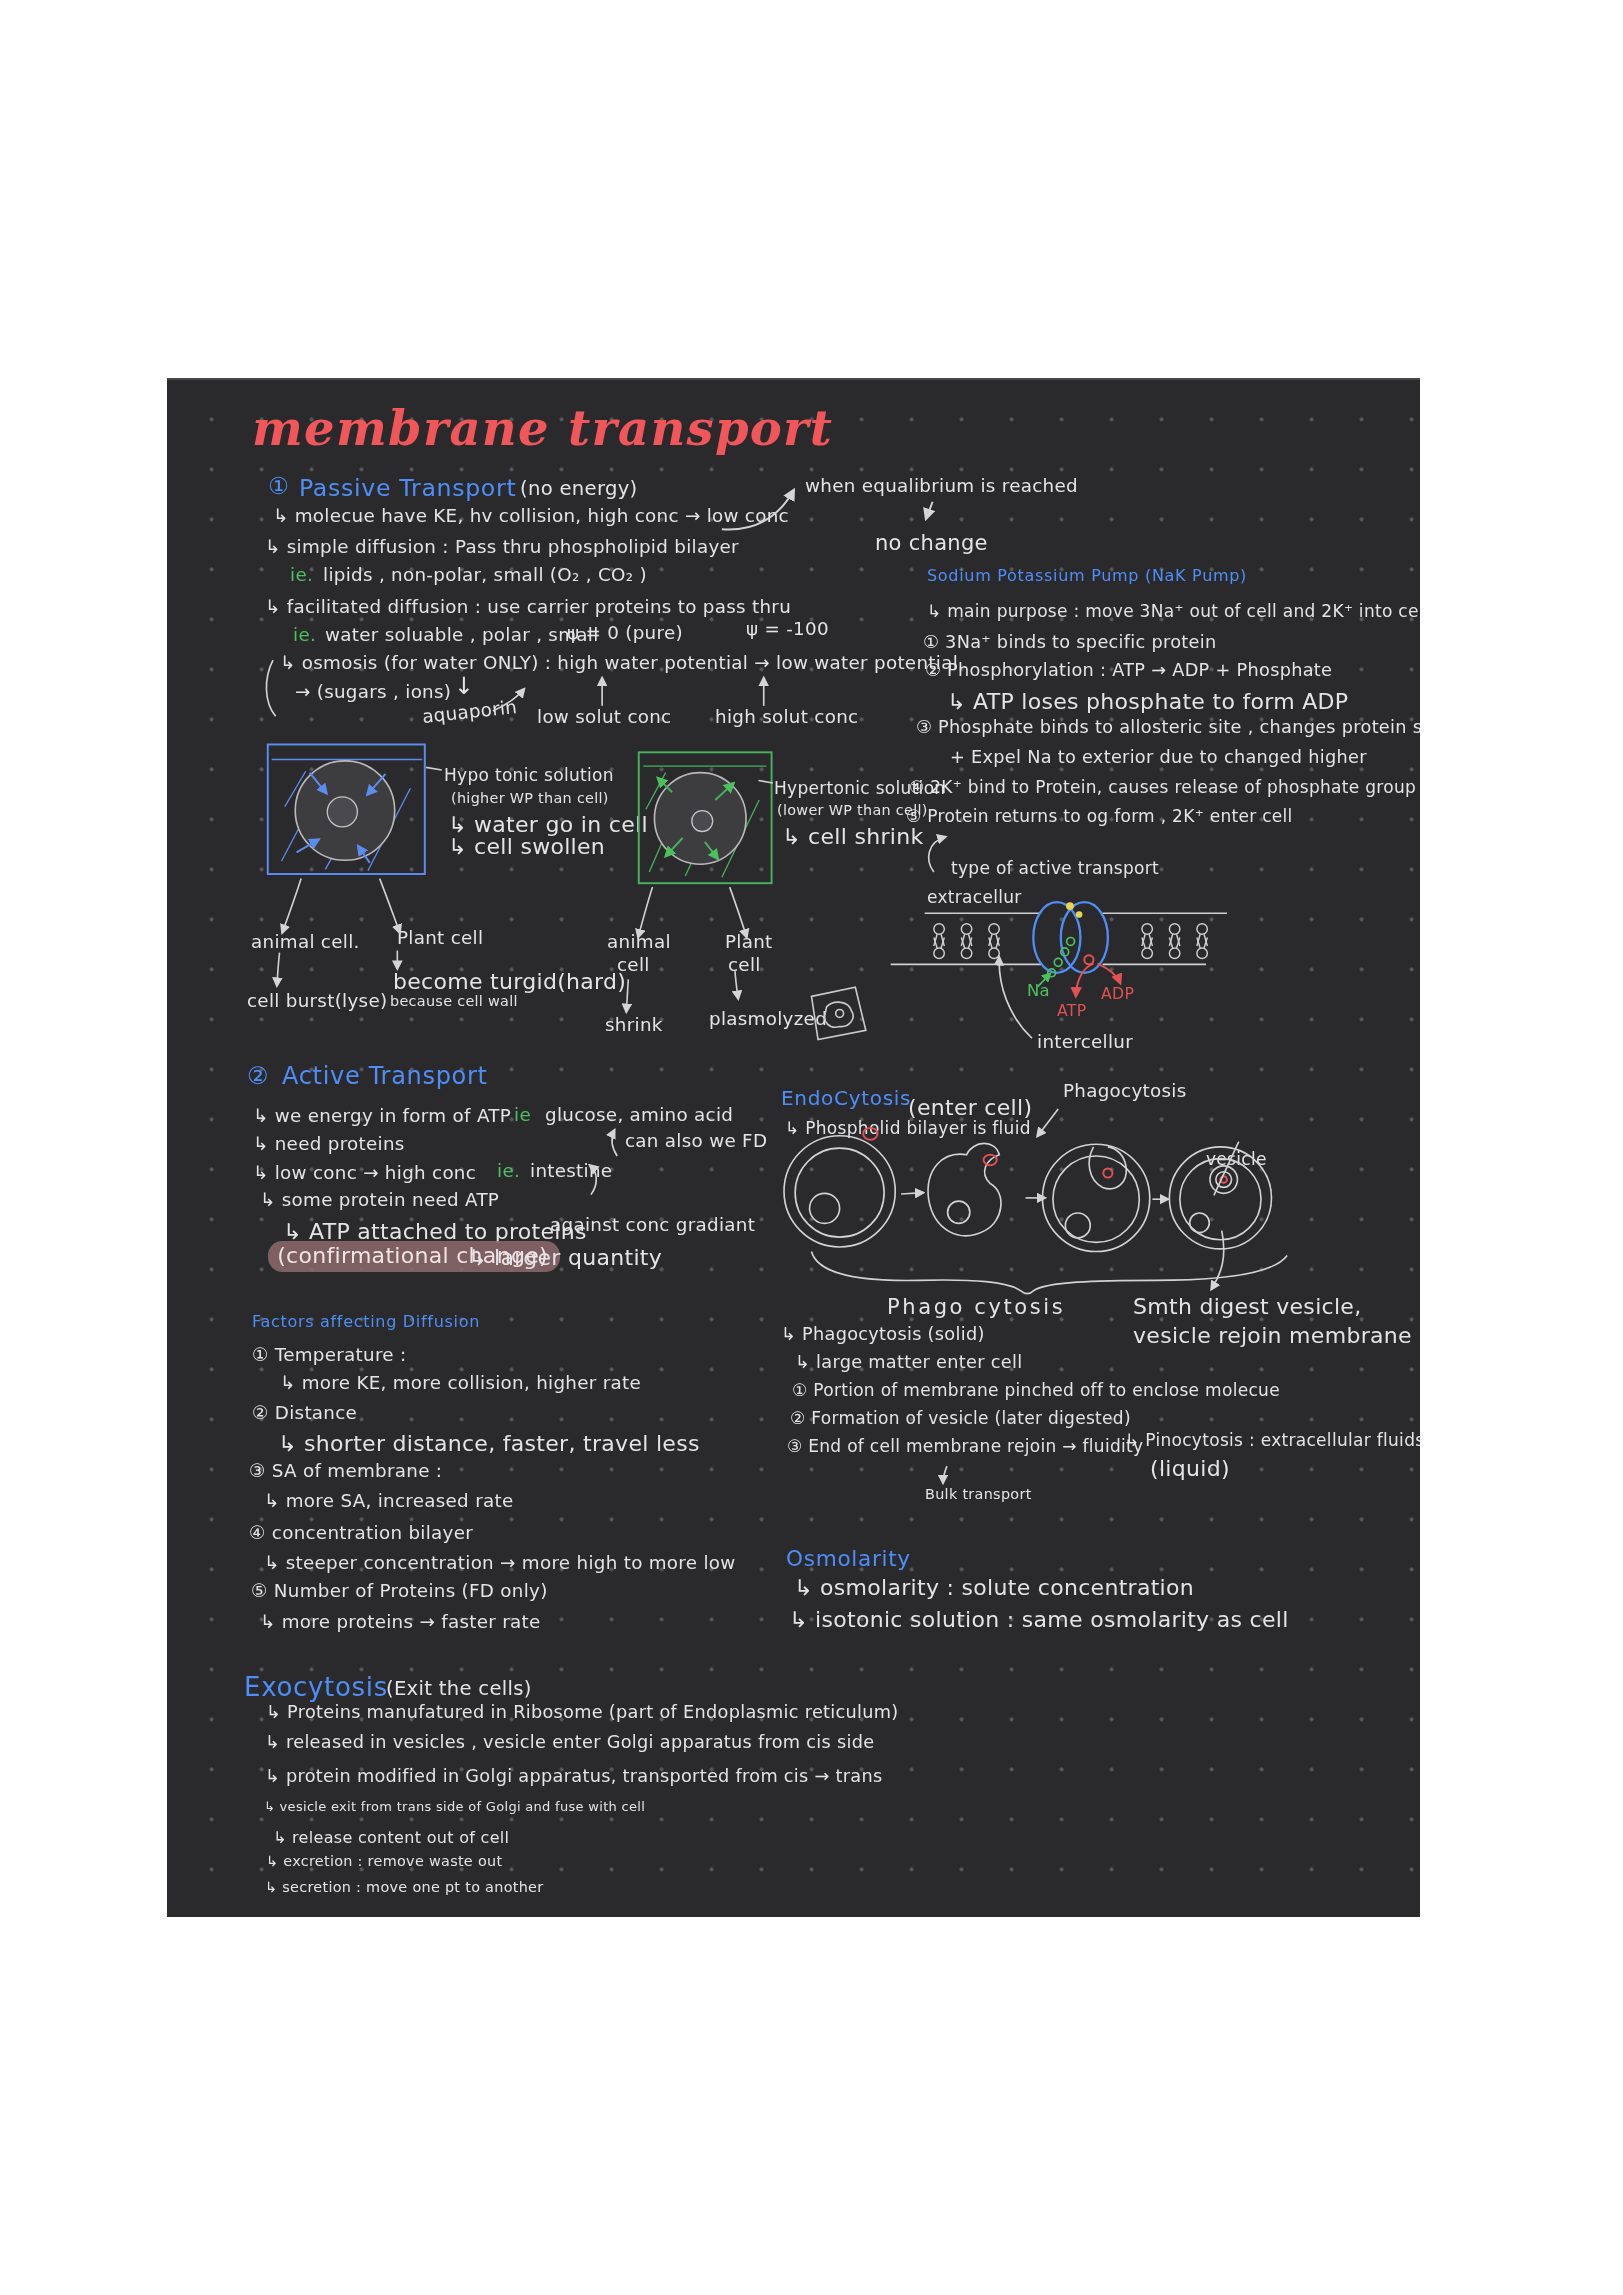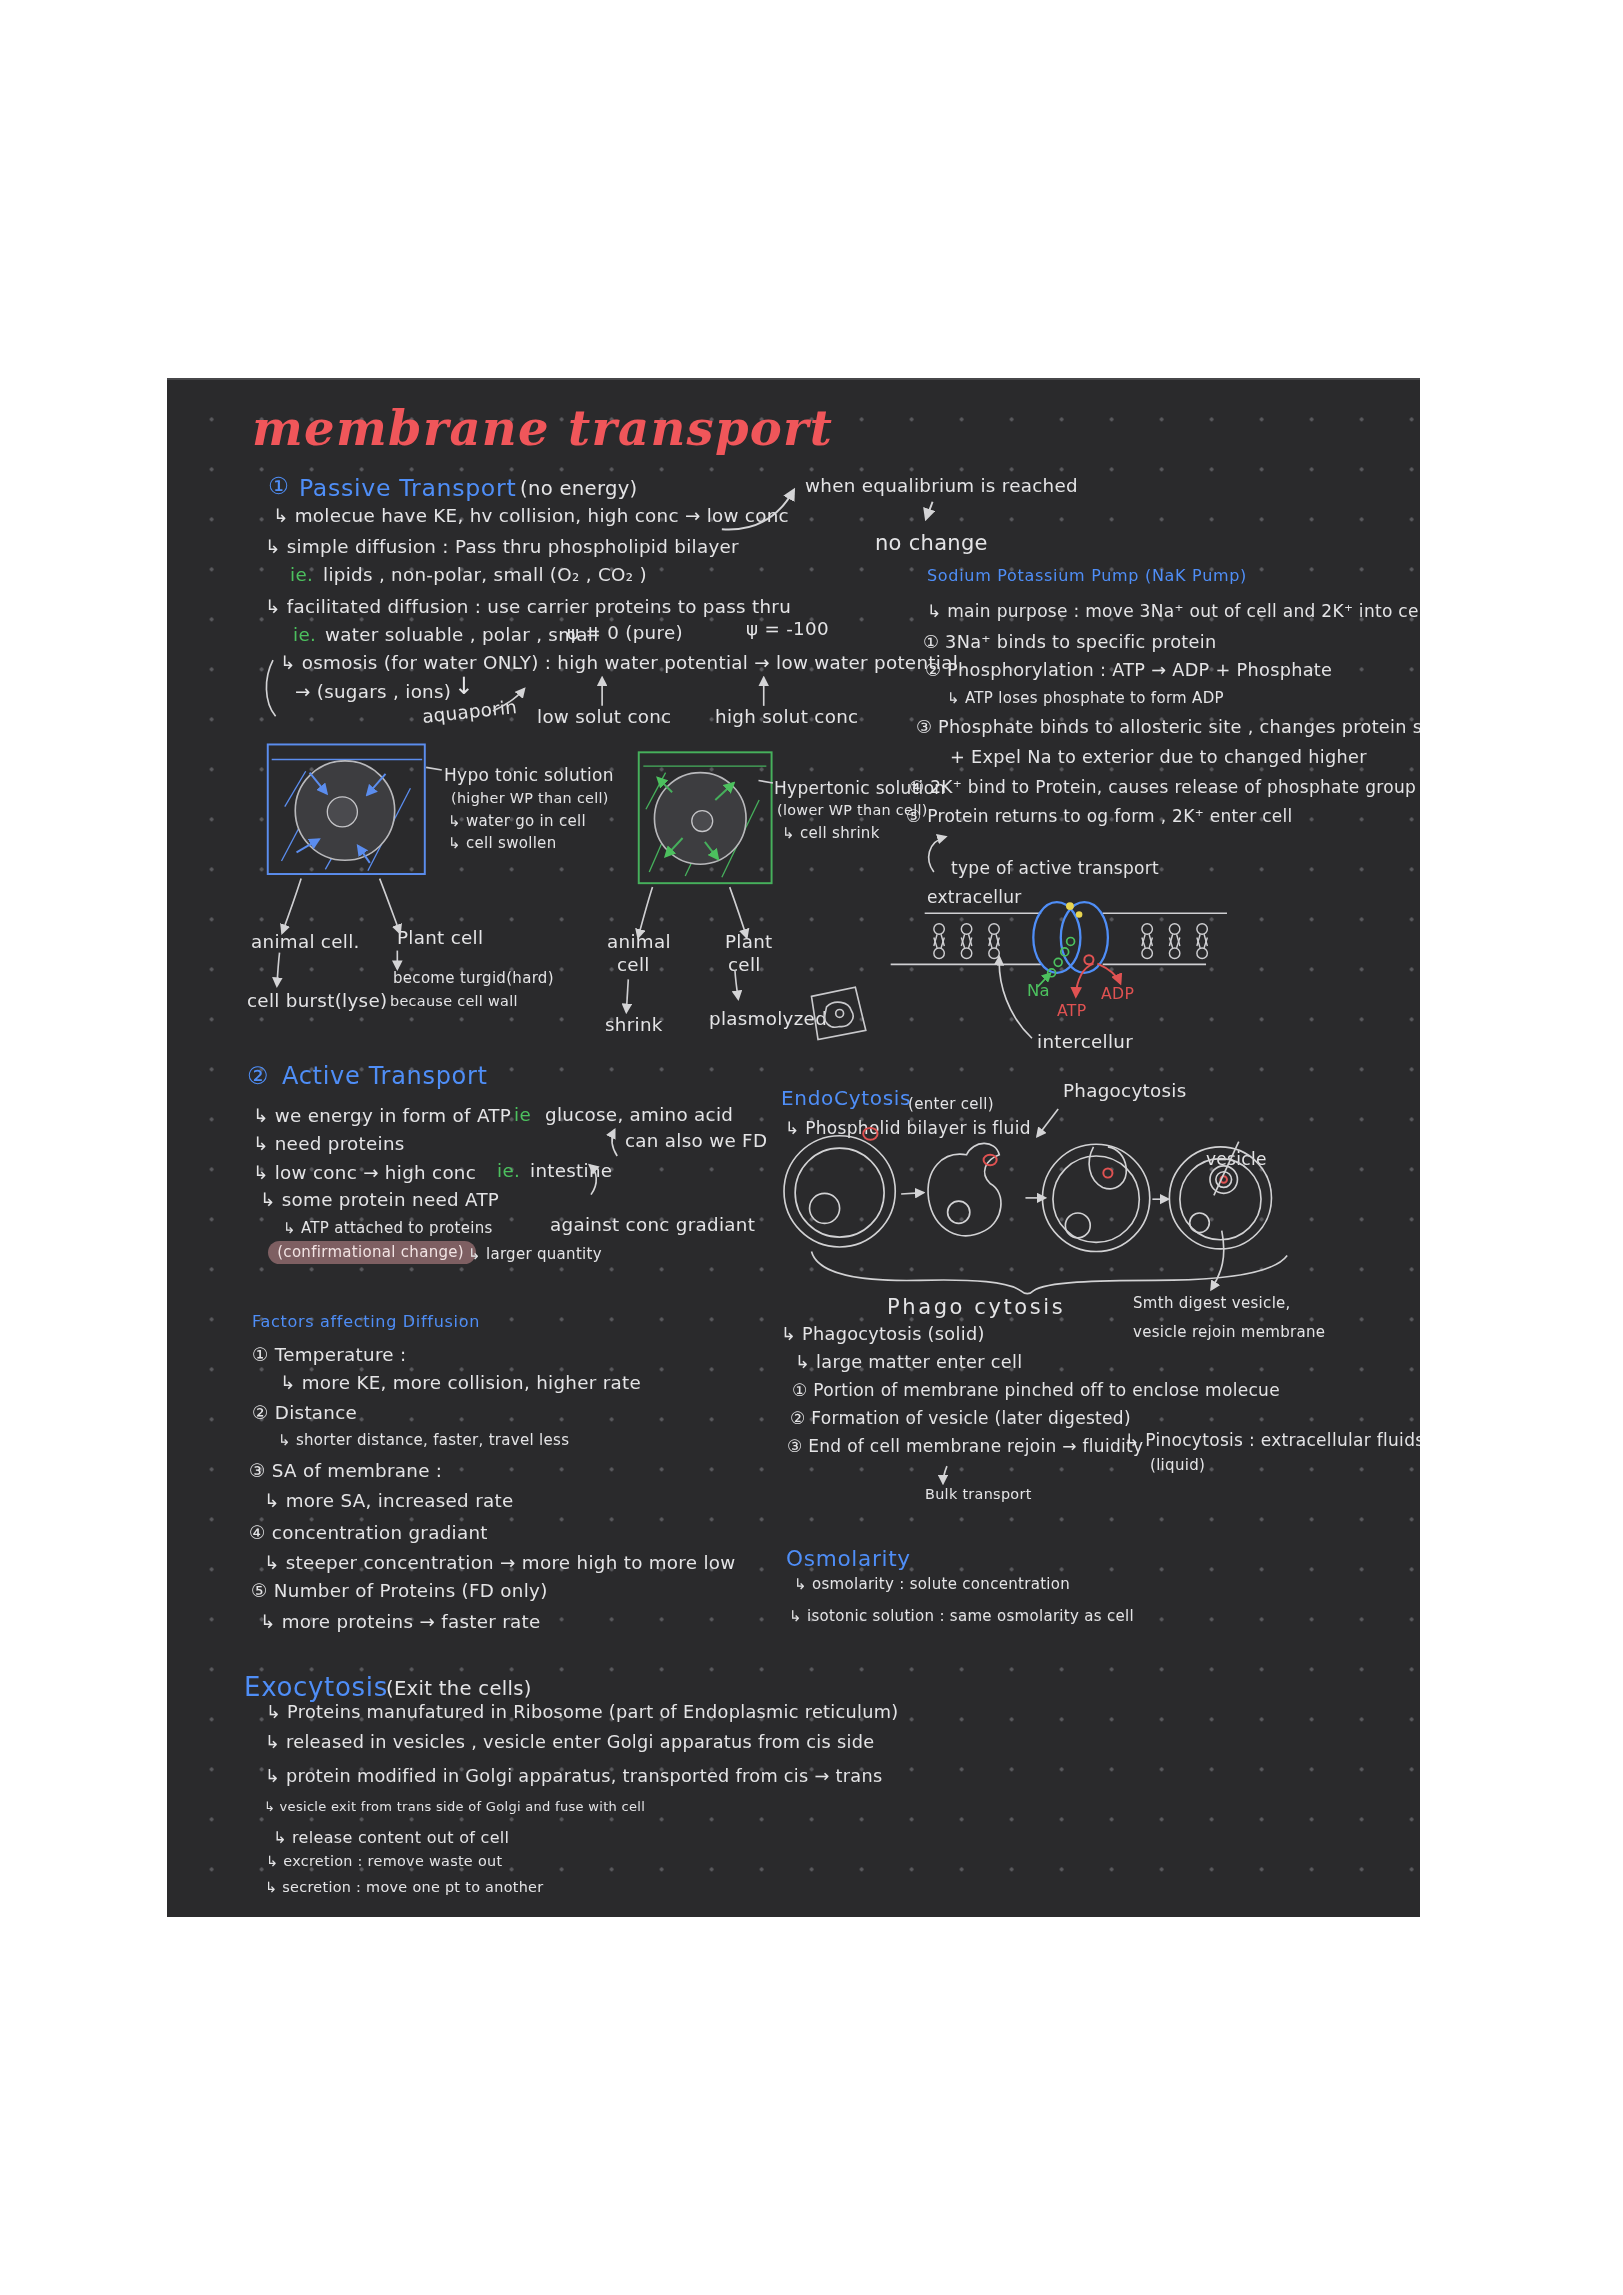--- a/index.html
+++ b/index.html
@@ -9,21 +9,21 @@
   }
   html,body{margin:0;padding:0;}
   body{width:1623px;height:2295px;background:#ffffff;position:relative;
        font-family:"DejaVu Sans",sans-serif;}
   #page{position:absolute;left:167px;top:378px;width:1253px;height:1537px;
         background:var(--page-bg);overflow:hidden;border-top:2px solid #47474a;
         background-image:radial-gradient(circle,#59595d 1.6px,transparent 2px);
         background-size:50px 50px;background-position:19.6px 14.4px;}
   .t{position:absolute;white-space:nowrap;color:var(--ink);font-size:18.3px;
      letter-spacing:0.3px;line-height:1.1;}
-  .sm{font-size:15px}.xs{font-size:14.4px}.md{font-size:17px} .green{color:var(--green)} .red{color:var(--red)}
+  .sm{font-size:22px}.xs{font-size:14.4px}.md{font-size:17px} .green{color:var(--green)} .red{color:var(--red)}
   .hd{font-size:16px;color:var(--blue);letter-spacing:0.7px;}
   #title{font-size:48px;font-family:"DejaVu Serif",serif;font-style:italic;
          font-weight:bold;color:var(--coral);letter-spacing:1.3px;}
   .pill{background:rgba(141,104,108,.85);border-radius:14.4px;padding:2.6px 11.8px 3.9px 9.2px;
         color:#f2e4e4;}
   svg.sketch{position:absolute;left:0;top:0;pointer-events:none;}
 </style>
 </head>
 <body>
 
@@ -121,21 +121,21 @@
   <div class="t md" style="left:958px;top:1051px">↳ Pinocytosis : extracellular fluids</div>
   <div class="t sm" style="left:983px;top:1077px">(liquid)</div>
 
   <div class="t hd" style="left:85px;top:933px">Factors affecting Diffusion</div>
   <div class="t" style="left:85px;top:965px">① Temperature :</div>
   <div class="t" style="left:113px;top:993px">↳ more KE, more collision, higher rate</div>
   <div class="t" style="left:85px;top:1023px">② Distance</div>
   <div class="t sm" style="left:111px;top:1052px">↳ shorter distance, faster, travel less</div>
   <div class="t" style="left:82px;top:1081px">③ SA of membrane :</div>
   <div class="t" style="left:97px;top:1111px">↳ more SA, increased rate</div>
-  <div class="t" style="left:82px;top:1143px">④ concentration gradiant</div>
+  <div class="t" style="left:82px;top:1143px">④ concentration bilayer</div>
   <div class="t" style="left:97px;top:1173px">↳ steeper concentration → more high to more low</div>
   <div class="t" style="left:84px;top:1201px">⑤ Number of Proteins (FD only)</div>
   <div class="t" style="left:93px;top:1232px">↳ more proteins → faster rate</div>
 
   <div class="t hd" style="left:619px;top:1167px;font-size:21.6px">Osmolarity</div>
   <div class="t sm" style="left:627px;top:1196px">↳ osmolarity : solute concentration</div>
   <div class="t sm" style="left:622px;top:1228px">↳ isotonic solution : same osmolarity as cell</div>
 
   <div class="t hd" style="left:77px;top:1293px;font-size:26px">Exocytosis</div>
   <div class="t" style="left:219px;top:1298px;font-size:19.6px">(Exit the cells)</div>

